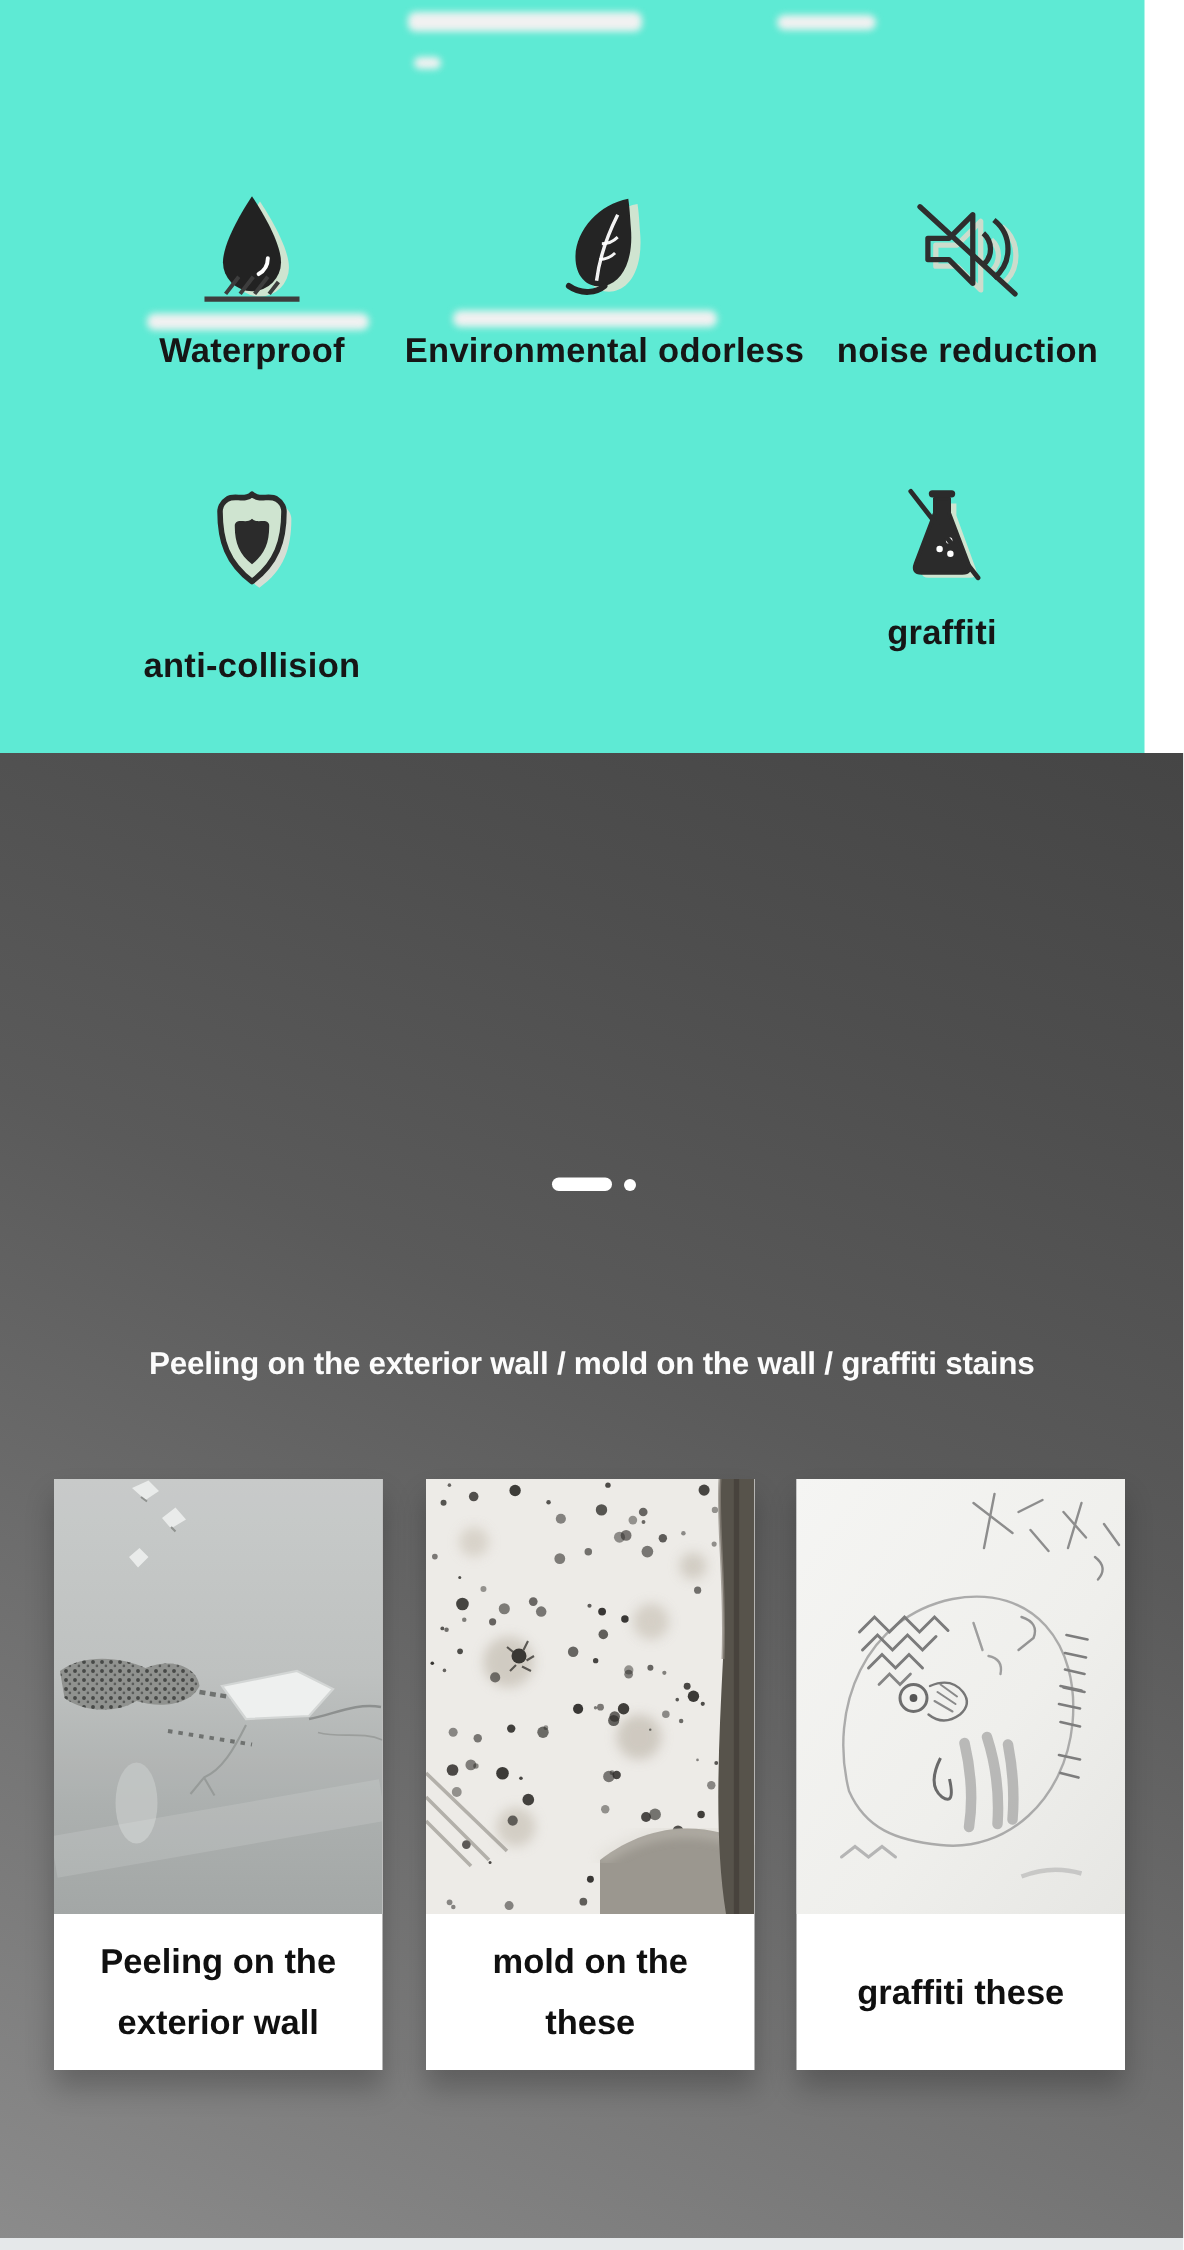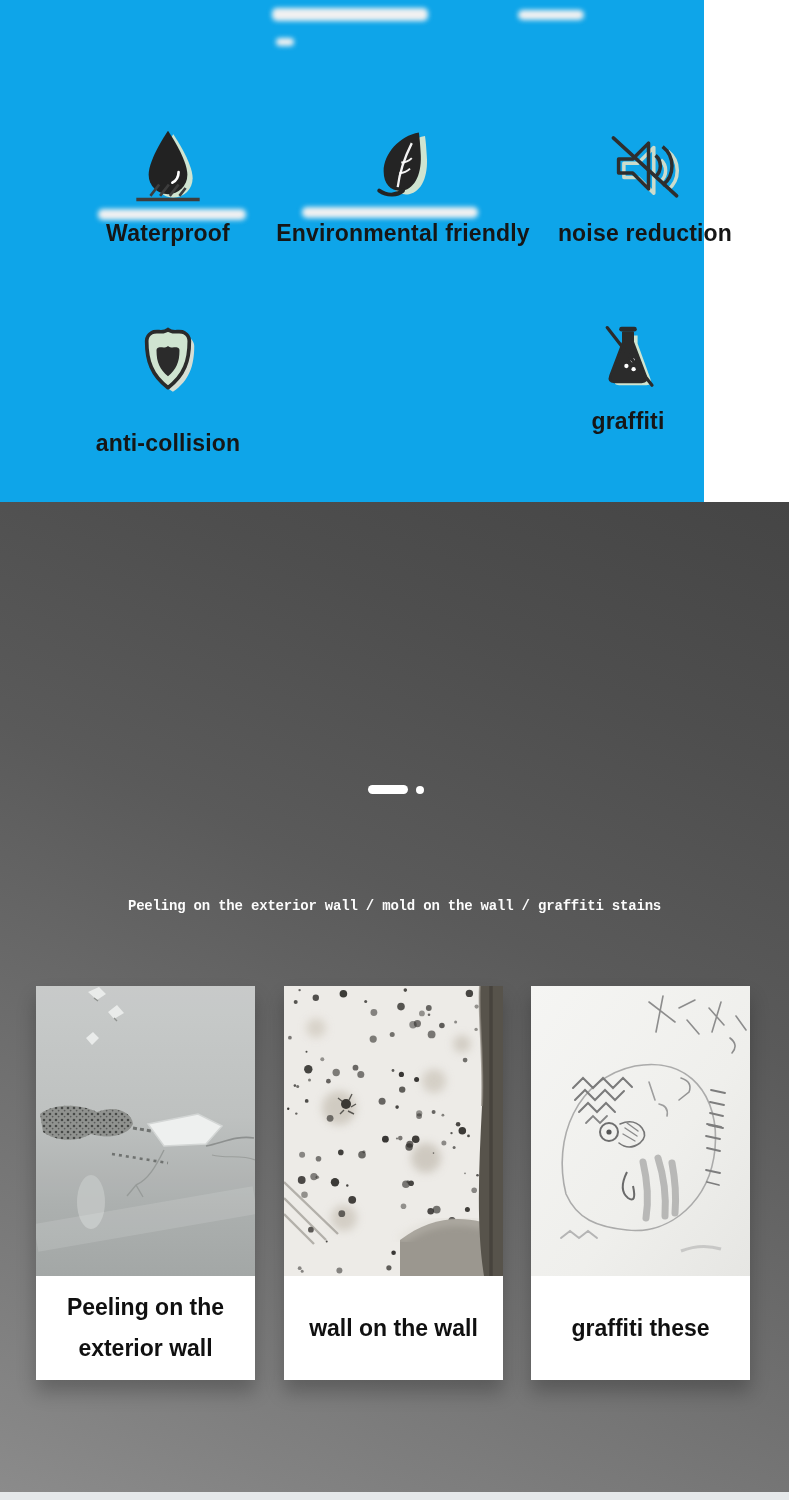--- a/index.html
+++ b/index.html
@@ -1,21 +1,21 @@
 <!DOCTYPE html>
 <html><head>
 <meta charset="utf-8">
 <style>
   html,body{margin:0;padding:0;background:#ffffff;}
   .page{
     position:relative;width:789px;height:1500px;overflow:hidden;
     font-family:"Liberation Sans",sans-serif;background:#ffffff;
   }
   
-  .features{position:absolute;left:0;top:0;width:704px;height:502px;background:#0ea5e9;}
+  .features{position:absolute;left:0;top:0;width:763px;height:502px;background:#5eead4;}
   .feature-cell{position:absolute;width:240px;display:flex;flex-direction:column;align-items:center;}
   .feature-cell svg{display:block;}
   .feature-label{
     margin-top:10px;font-size:23px;font-weight:bold;color:#161616;
     letter-spacing:.2px;white-space:nowrap;
   }
   .smudge{position:absolute;background:#f1f1f1;border-radius:5px;filter:blur(2.5px);}
   
   .problems{
     position:absolute;left:0;top:502px;width:789px;height:990px;
@@ -23,21 +23,21 @@
   }
   .problems h1{
     position:absolute;left:0;top:160px;width:100%;margin:0;text-align:center;
     font-size:36px;font-weight:bold;color:#fbfbfb;letter-spacing:.3px;white-space:nowrap;
   }
   .decor{position:absolute;left:368px;top:283px;width:58px;height:9px;}
   .decor .dash{position:absolute;left:0;top:0;width:40px;height:9px;border-radius:5px;background:#ffffff;}
   .decor .dot{position:absolute;left:48px;top:1px;width:8px;height:8px;border-radius:50%;background:#ffffff;}
   .subtitle{
     position:absolute;left:0;top:396px;width:100%;text-align:center;
-    font-size:14px;font-weight:bold;color:#fcfcfc;letter-spacing:-.2px;white-space:nowrap;font-family:Liberation Mono, monospace;
+    font-size:21px;font-weight:bold;color:#fcfcfc;letter-spacing:-.2px;white-space:nowrap;
   }
   
   .cards{position:absolute;left:0;top:484px;width:789px;height:394px;}
   .card{
     position:absolute;top:0;width:219px;height:394px;margin:0;
     background:#ffffff;box-shadow:0 12px 18px rgba(0,0,0,.24);
   }
   .card .photo{width:219px;height:290px;overflow:hidden;background:#cfcfcf;}
   .card .photo svg{display:block;}
   .card figcaption{
@@ -74,21 +74,21 @@
 
     <div class="feature-cell" style="left:283px;top:122px;">
       <svg width="88" height="88" viewBox="0 0 100 100">
         <path d="M75,16 C53,20 35,40 35,60 C35,76 45,84 57,82 C71,79 79,62 77,38 C76.5,31 76,22 75,16 Z" fill="#cfe4d0"></path>
         <path d="M68,12 C46,16 28,36 28,56 C28,72 38,80 50,78 C64,75 72,58 70,34 C69.5,27 69,18 68,12 Z" fill="#242424"></path>
         <path d="M50,78 C44,83 33,85 23,78" stroke="#242424" stroke-width="4.5" fill="none" stroke-linecap="round"></path>
         <path d="M60,24 C52,40 46,58 44,74" stroke="#ffffff" stroke-width="2.6" fill="none" opacity=".95"></path>
         <path d="M48,46 C53,46 57,44 60,41" stroke="#ffffff" stroke-width="2.2" fill="none" opacity=".95"></path>
         <path d="M46,58 C51,58 55,56 58,53" stroke="#ffffff" stroke-width="2.2" fill="none" opacity=".95"></path>
       </svg>
-      <div class="feature-label">Environmental friendly</div>
+      <div class="feature-label">Environmental odorless</div>
     </div>
 
     <div class="feature-cell" style="left:525px;top:122px;text-align:right;">
       <svg width="88" height="88" viewBox="0 0 100 100">
         <g stroke="#ccdccc" stroke-width="4" fill="none" stroke-linejoin="round" transform="translate(6,5)">
           <path d="M20,42 H36 L54,24 V76 L36,58 H20 Z"></path>
           <path d="M62,38 a16,16 0 0 1 0,24"></path>
           <path d="M70,28 a28,28 0 0 1 0,44"></path>
         </g>
         <g stroke="#2e2e2e" stroke-width="4" fill="none" stroke-linejoin="round">
@@ -287,21 +287,21 @@
             <circle cx="62" cy="118" r="5" fill="#3a3834"></circle>
             <path d="M54,112 l5,4 M68,108 l-3,6 M72,118 l-5,3 M70,128 l-6,-3 M56,128 l4,-4" stroke="#3a3834" stroke-width="1.4" opacity=".8"></path>
             <path d="M0,212 L42,254 M0,228 L30,258 M0,196 L54,248" stroke="#6e6a62" stroke-width="2.4" opacity=".45"></path>
             <path d="M116,254 C150,228 186,228 219,244 L219,290 L116,290 Z" fill="#9b978f"></path>
             <path d="M116,254 C150,230 186,230 219,246" stroke="#d6d2c9" stroke-width="5" fill="none" opacity=".6" filter="url(#soft)"></path>
             <path d="M196,0 L219,0 L219,290 L200,290 C192,240 195,180 198,120 C200,70 194,30 196,0 Z" fill="#57534b"></path>
             <line x1="207" y1="0" x2="207" y2="290" stroke="#3e3a34" stroke-width="3.5" opacity=".6"></line>
             <path d="M198,120 C200,70 194,30 196,0" stroke="#8a857c" stroke-width="2" fill="none" opacity=".7"></path>
           </svg>
         </div>
-        <figcaption>wall on the wall</figcaption>
+        <figcaption>mold on the these</figcaption>
       </figure>
 
       <figure class="card card3">
         <div class="photo">
           <svg width="219" height="290" viewBox="0 0 219 290">
             <defs>
               <linearGradient id="wall3" x1="0" y1="0" x2="1" y2="1">
                 <stop offset="0" stop-color="#f5f5f3"></stop>
                   <stop offset=".6" stop-color="#efefec"></stop>
                   <stop offset="1" stop-color="#e6e6e3"></stop>

